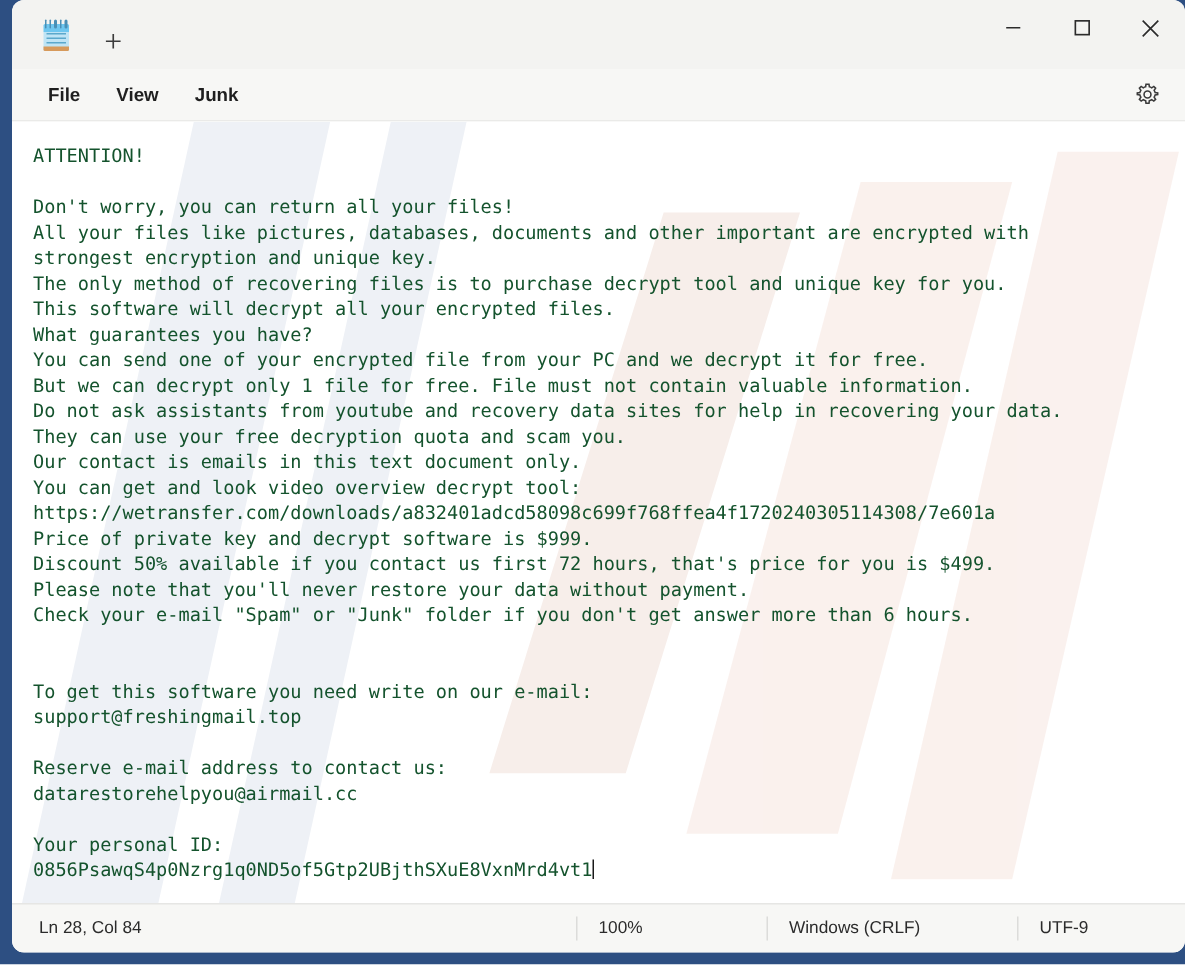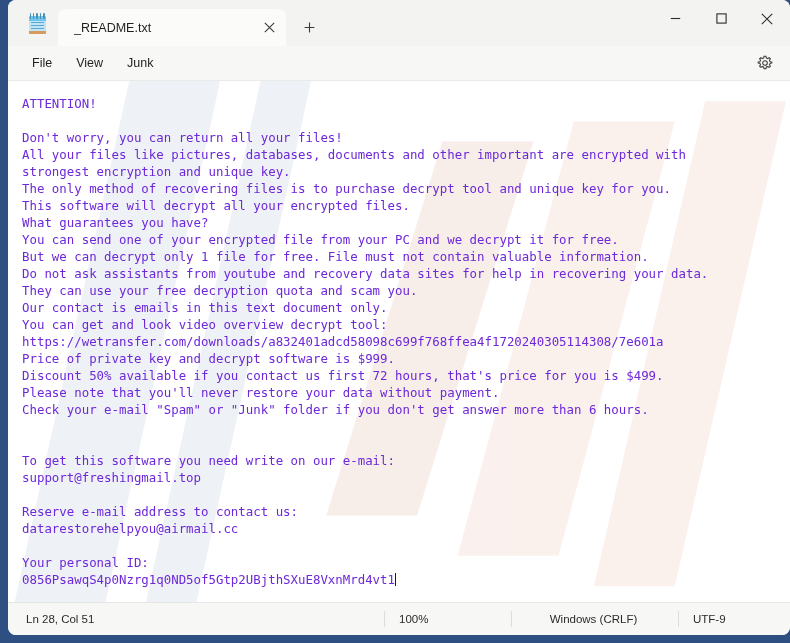--- a/index.html
+++ b/index.html
@@ -156,20 +156,21 @@
   
   .menubar {
     height: 34px;
     background: #f7f7f5;
     display: flex;
     align-items: center;
     padding-left: 12px;
     position: relative;
     flex: 0 0 auto;
     border-bottom: 1px solid #eaeae8;
+    font-weight: bold;
   }
   .menu-item {
     font-size: 12.5px;
     color: #1f1f1f;
     padding: 4px 12px;
     border-radius: 4px;
   }
   .settings-btn {
     position: absolute;
     right: 12px;
@@ -193,21 +194,21 @@
     position: absolute;
     inset: 0;
     pointer-events: none;
     opacity: 1;
   }
   .editor-text {
     position: relative;
     font-family: "DejaVu Sans Mono", "Liberation Mono", monospace;
     font-size: 12.4px;
     line-height: 17px;
-    color: #6d28d9;
+    color: #14532d;
     white-space: pre;
     padding: 14px 0 0 14px;
     letter-spacing: 0px;
   }
   .caret {
     display: inline-block;
     width: 1px;
     height: 13px;
     background: #1a1a1a;
     vertical-align: -2px;
@@ -232,21 +233,21 @@
     padding: 0 0 0 0;
     width: 110px;
     text-align: left;
     border-left: 1px solid #dcdcda;
     height: 16px;
     line-height: 16px;
     padding-left: 14px;
     box-sizing: border-box;
     margin-left: 17px;
   }
-  .sb-cell.wide { width: 150px; text-align: center; }
+  .sb-cell.wide { width: 150px; }
   .sb-cell.last { width: 112px; }
 </style>
 </head>
 <body>
 
 <div id="app-frame">
 
   <div id="notepad-window">
 
     <div class="titlebar">
@@ -263,28 +264,20 @@
           <div class="np-spiral">
               <span></span>
               <span></span>
               <span></span>
               <span></span>
               <span></span>
             </div>
         </div>
       </div>
 
-      <div class="tab">
-        <span class="tab-title">_README.txt</span>
-        <span class="tab-close">
-          <svg width="11" height="11" viewBox="0 0 11 11" aria-hidden="true">
-            <path d="M0.8 0.8 L10.2 10.2 M10.2 0.8 L0.8 10.2" stroke="#3b3b3b" stroke-width="1.1" fill="none"></path>
-          </svg>
-        </span>
-      </div>
 
       <div class="new-tab">
         <svg width="11" height="11" viewBox="0 0 11 11" aria-hidden="true">
           <path d="M5.5 0.6 L5.5 10.4 M0.6 5.5 L10.4 5.5" stroke="#3b3b3b" stroke-width="1.1" fill="none"></path>
         </svg>
       </div>
 
       <div class="win-controls">
         <div class="win-btn">
           <svg width="11" height="11" viewBox="0 0 11 11" aria-hidden="true">
@@ -359,20 +352,20 @@
 support@freshingmail.top
 
 Reserve e-mail address to contact us:
 datarestorehelpyou@airmail.cc
 
 Your personal ID:
 0856PsawqS4p0Nzrg1q0ND5of5Gtp2UBjthSXuE8VxnMrd4vt1</span><span class="caret"></span></div>
     </div>
 
     <div class="statusbar">
-      <div class="sb-left">Ln 28, Col 51</div>
+      <div class="sb-left">Ln 28, Col 84</div>
       <div class="sb-cell">100%</div>
       <div class="sb-cell wide">Windows (CRLF)</div>
       <div class="sb-cell last">UTF-9</div>
     </div>
 
   </div>
 </div>
 
 </body></html>

